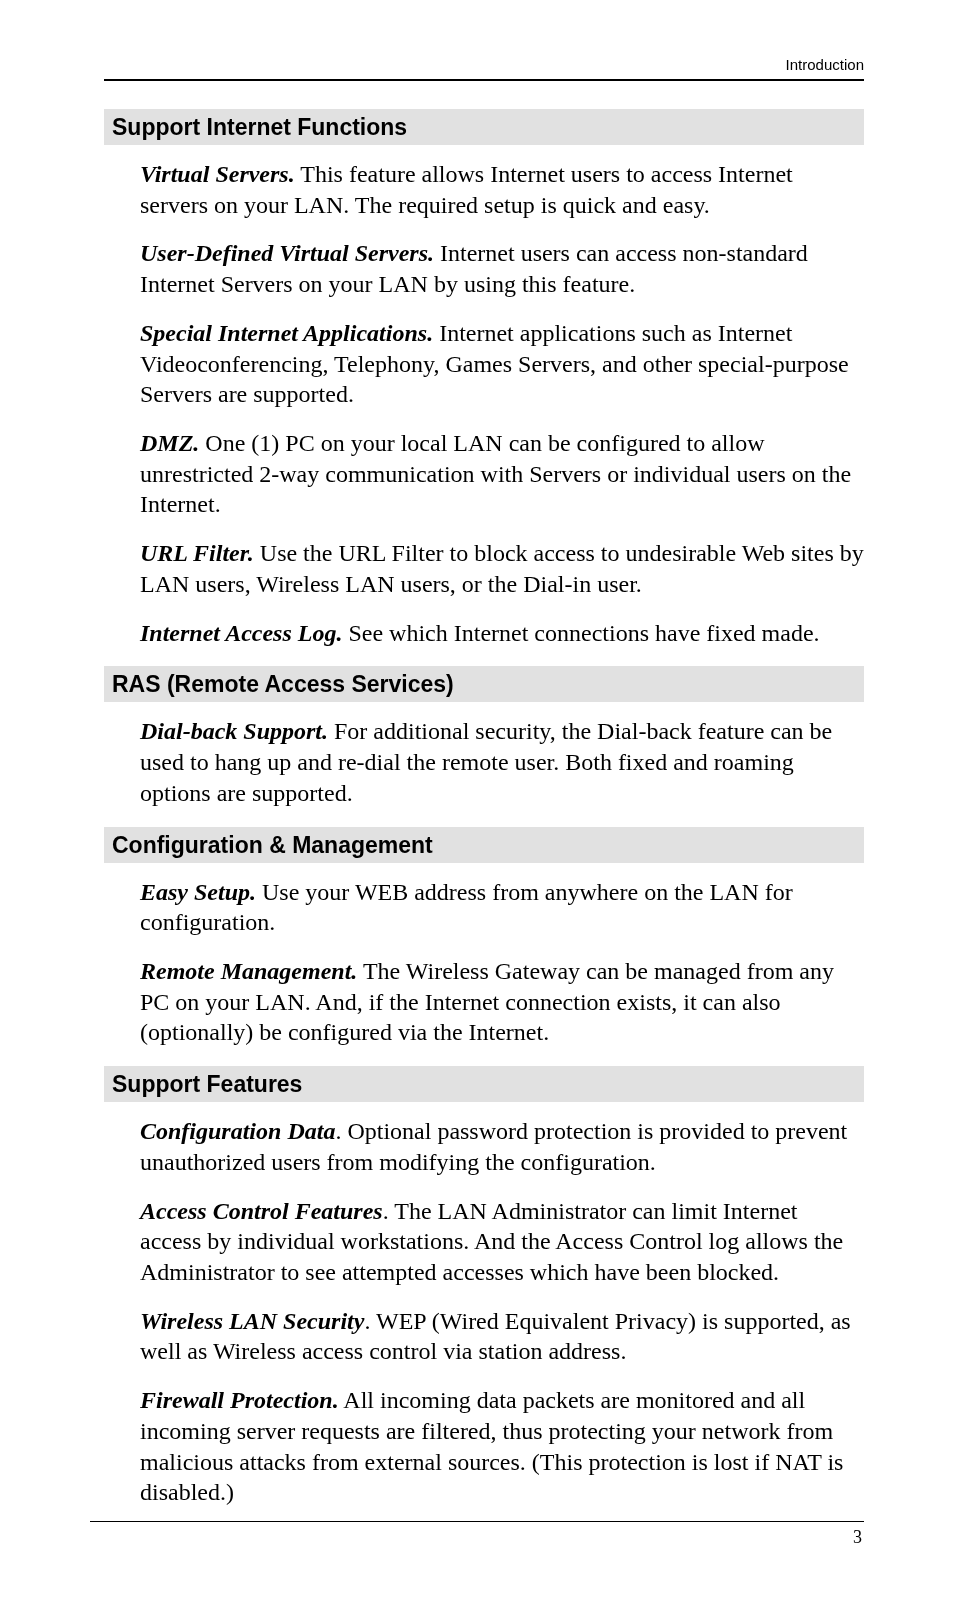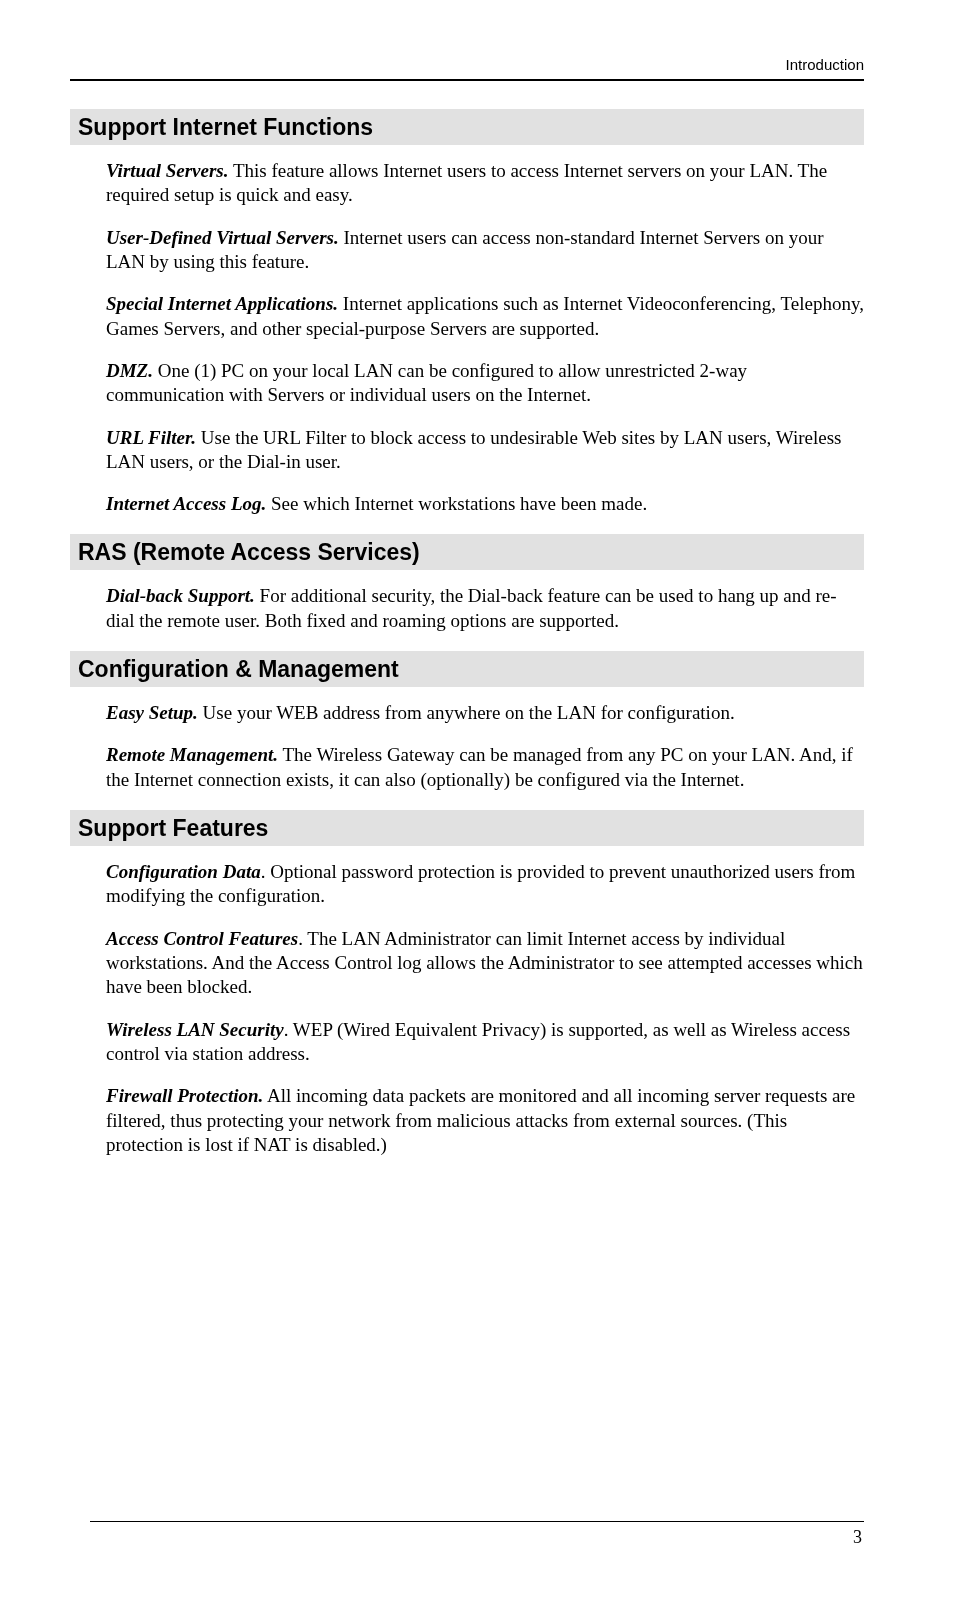--- a/index.html
+++ b/index.html
@@ -4,21 +4,21 @@
 <style>
   * { box-sizing: border-box; margin: 0; padding: 0; }
   body {
     background: #fff;
     font-family: "Times New Roman", Times, serif;
     color: #000;
   }
   .page {
     width: 954px;
     height: 1608px;
-    padding: 56px 90px 56px 70px;
+    padding: 56px 90px 56px 104px;
     position: relative;
   }
   .header-label {
     text-align: right;
     font-family: Arial, Helvetica, sans-serif;
     font-size: 15px;
     margin-bottom: 6px;
   }
   .top-rule {
     border: none;
@@ -29,21 +29,21 @@
     font-family: Arial, Helvetica, sans-serif;
     font-weight: bold;
     font-size: 23px;
     background: #e1e1e1;
     padding: 5px 8px 4px 8px;
     margin-top: 10px;
     margin-bottom: 14px;
   }
   .feature-block {
     margin: 8px 0 18px 36px;
-    font-size: 19px;
+    font-size: 24px;
     line-height: 1.28;
   }
   .feature-title {
     font-weight: bold;
     font-style: italic;
   }
   .inline-italic { }
   .footer-rule {
     position: absolute;
     left: 90px;
@@ -78,21 +78,21 @@
   <p class="feature-block">
     <span class="feature-title">Special Internet Applications.</span><span>  Internet applications such as Internet Videoconferenc­ing, Telephony, Games Servers, and other special-purpose Servers are supported.</span>
   </p>
   <p class="feature-block">
     <span class="feature-title">DMZ.</span><span>  One (1) PC on your local LAN can be configured to allow unrestricted 2-way communication with Servers or individual users on the Internet.</span>
   </p>
   <p class="feature-block">
     <span class="feature-title">URL Filter.</span><span>  Use the URL Filter to block access to undesirable Web sites by LAN users, Wireless LAN users, or the Dial-in user.</span>
   </p>
   <p class="feature-block">
-    <span class="feature-title">Internet Access Log.</span><span>  See which Internet workstations have been made.</span>
+    <span class="feature-title">Internet Access Log.</span><span>  See which Internet connections have fixed made.</span>
   </p>
 
   <div class="section-heading">RAS (Remote Access Services)</div>
 
   <p class="feature-block">
     <span class="feature-title">Dial-back Support.</span><span>  For additional security, the Dial-back feature can be used to hang up and re-dial the remote user. Both fixed and roaming options are supported.</span>
   </p>
 
   <div class="section-heading">Configuration &amp; Management</div>
 

